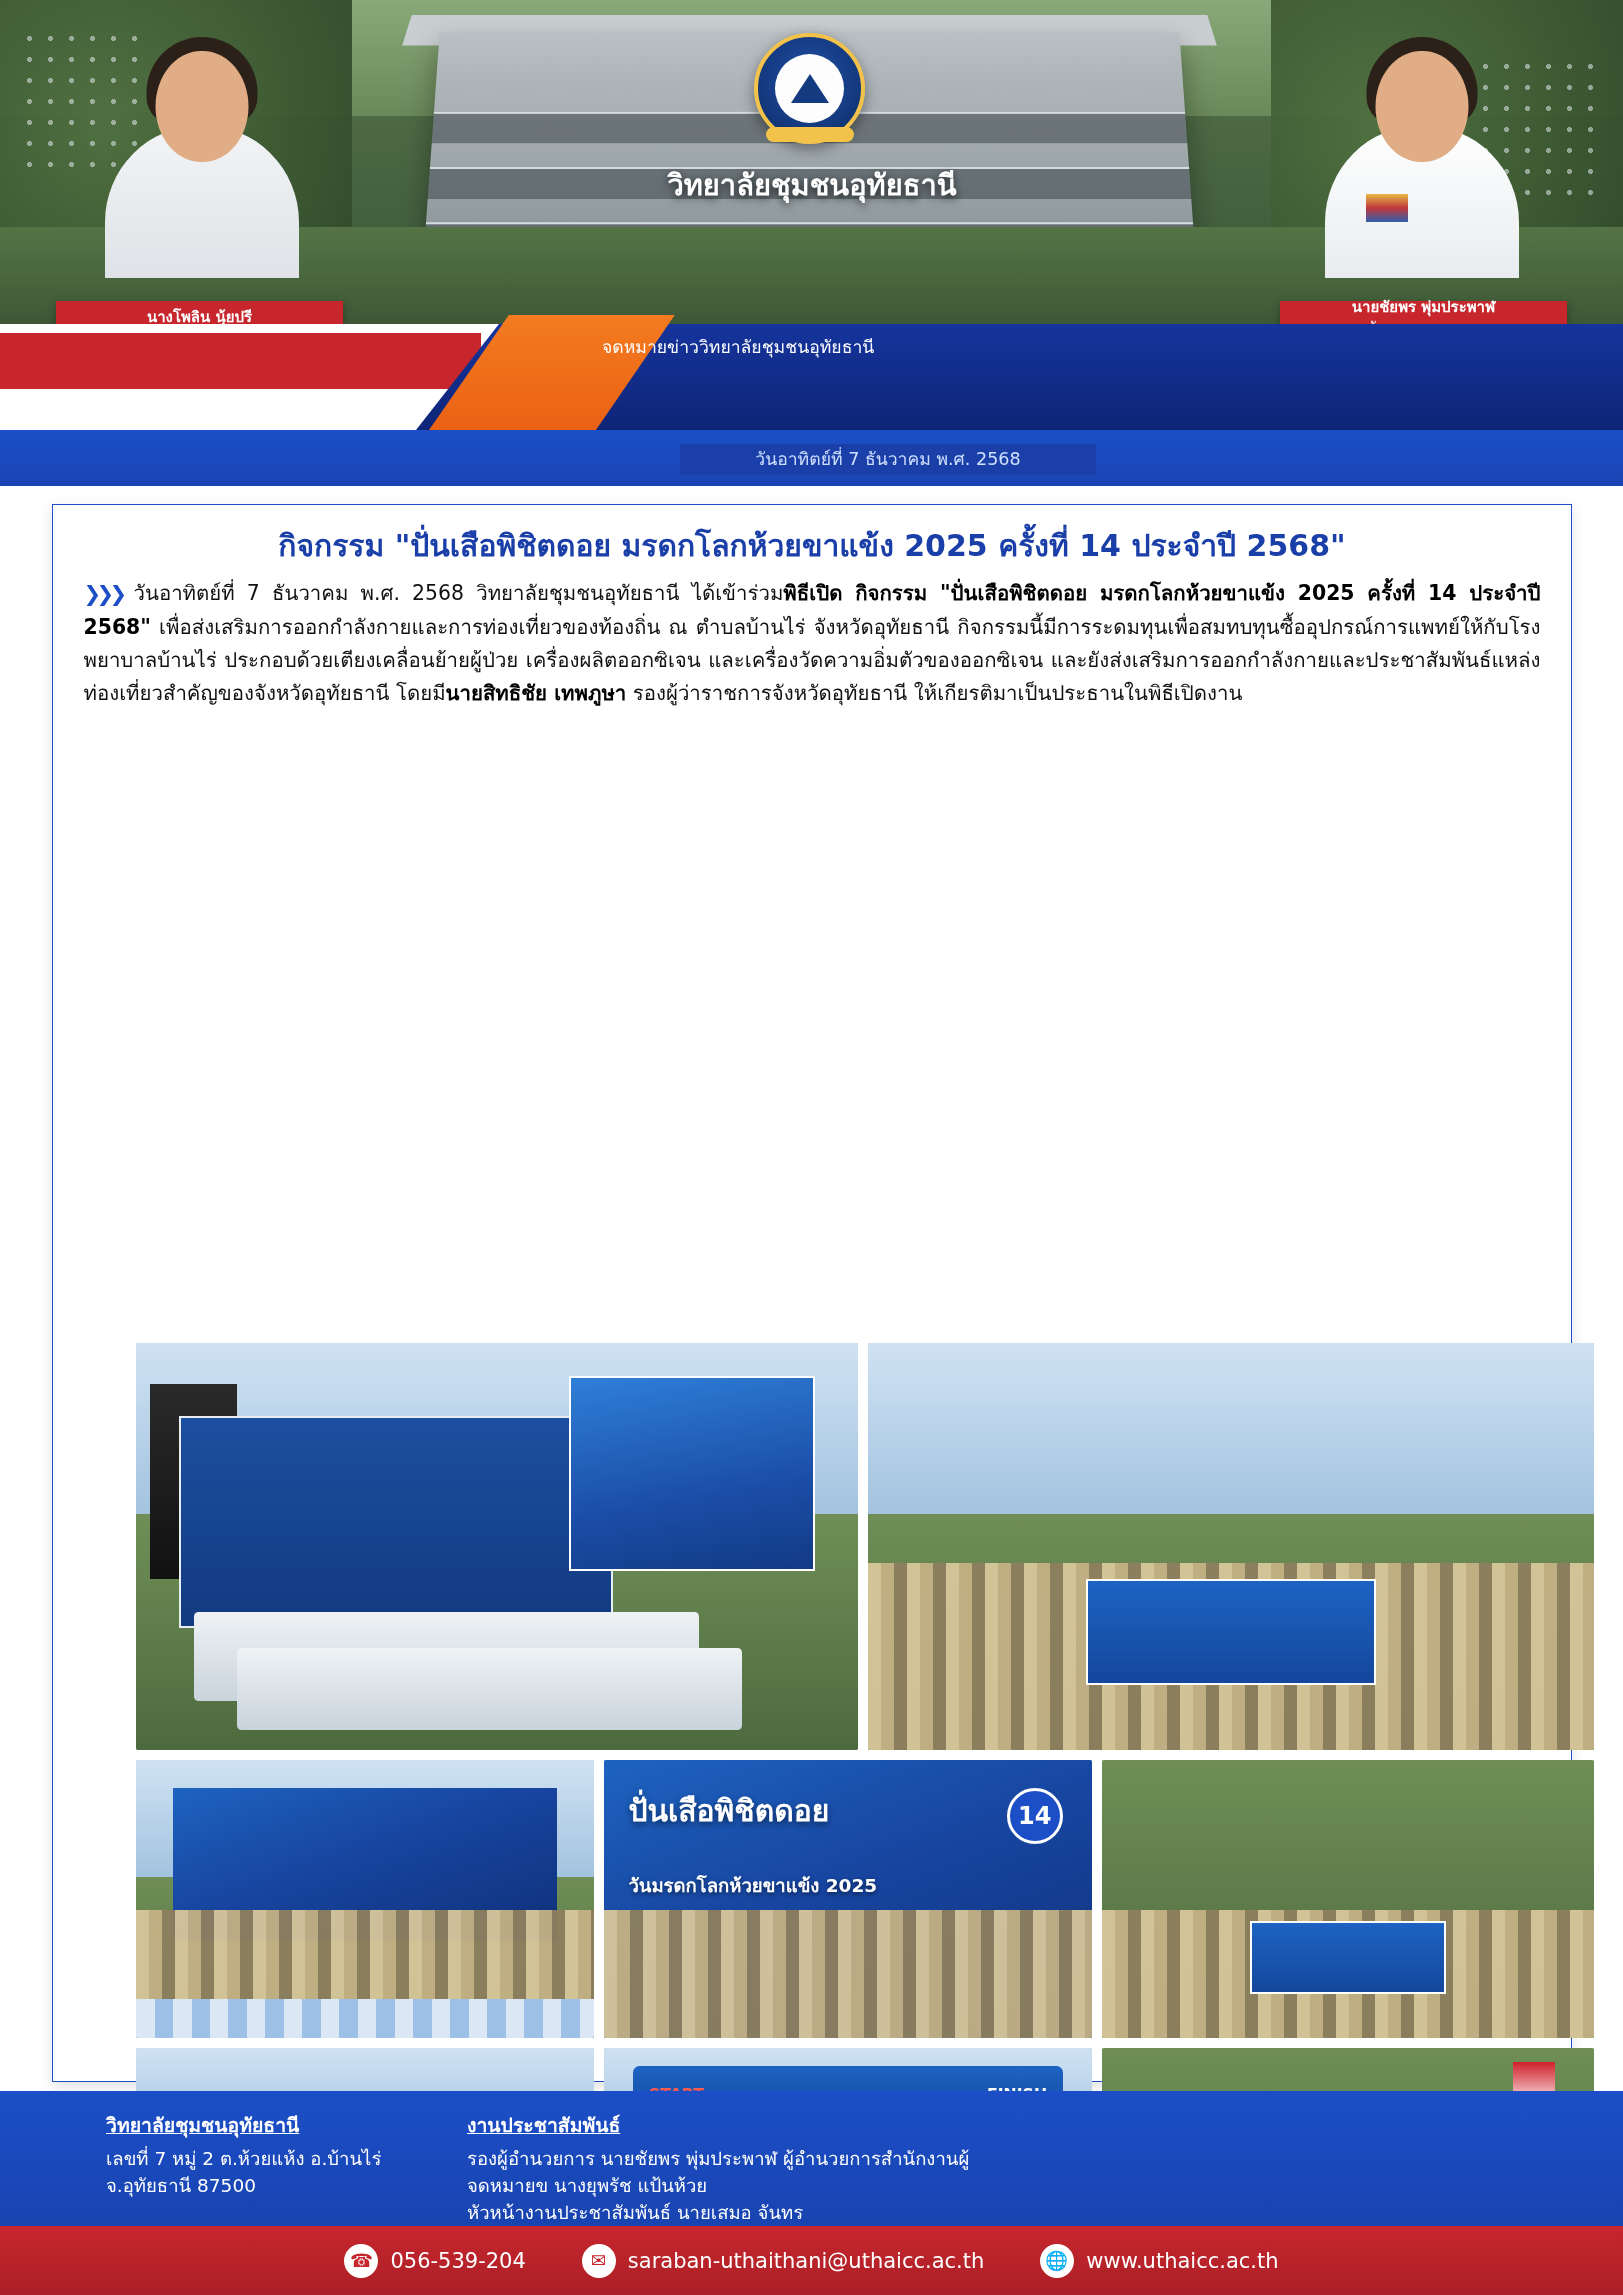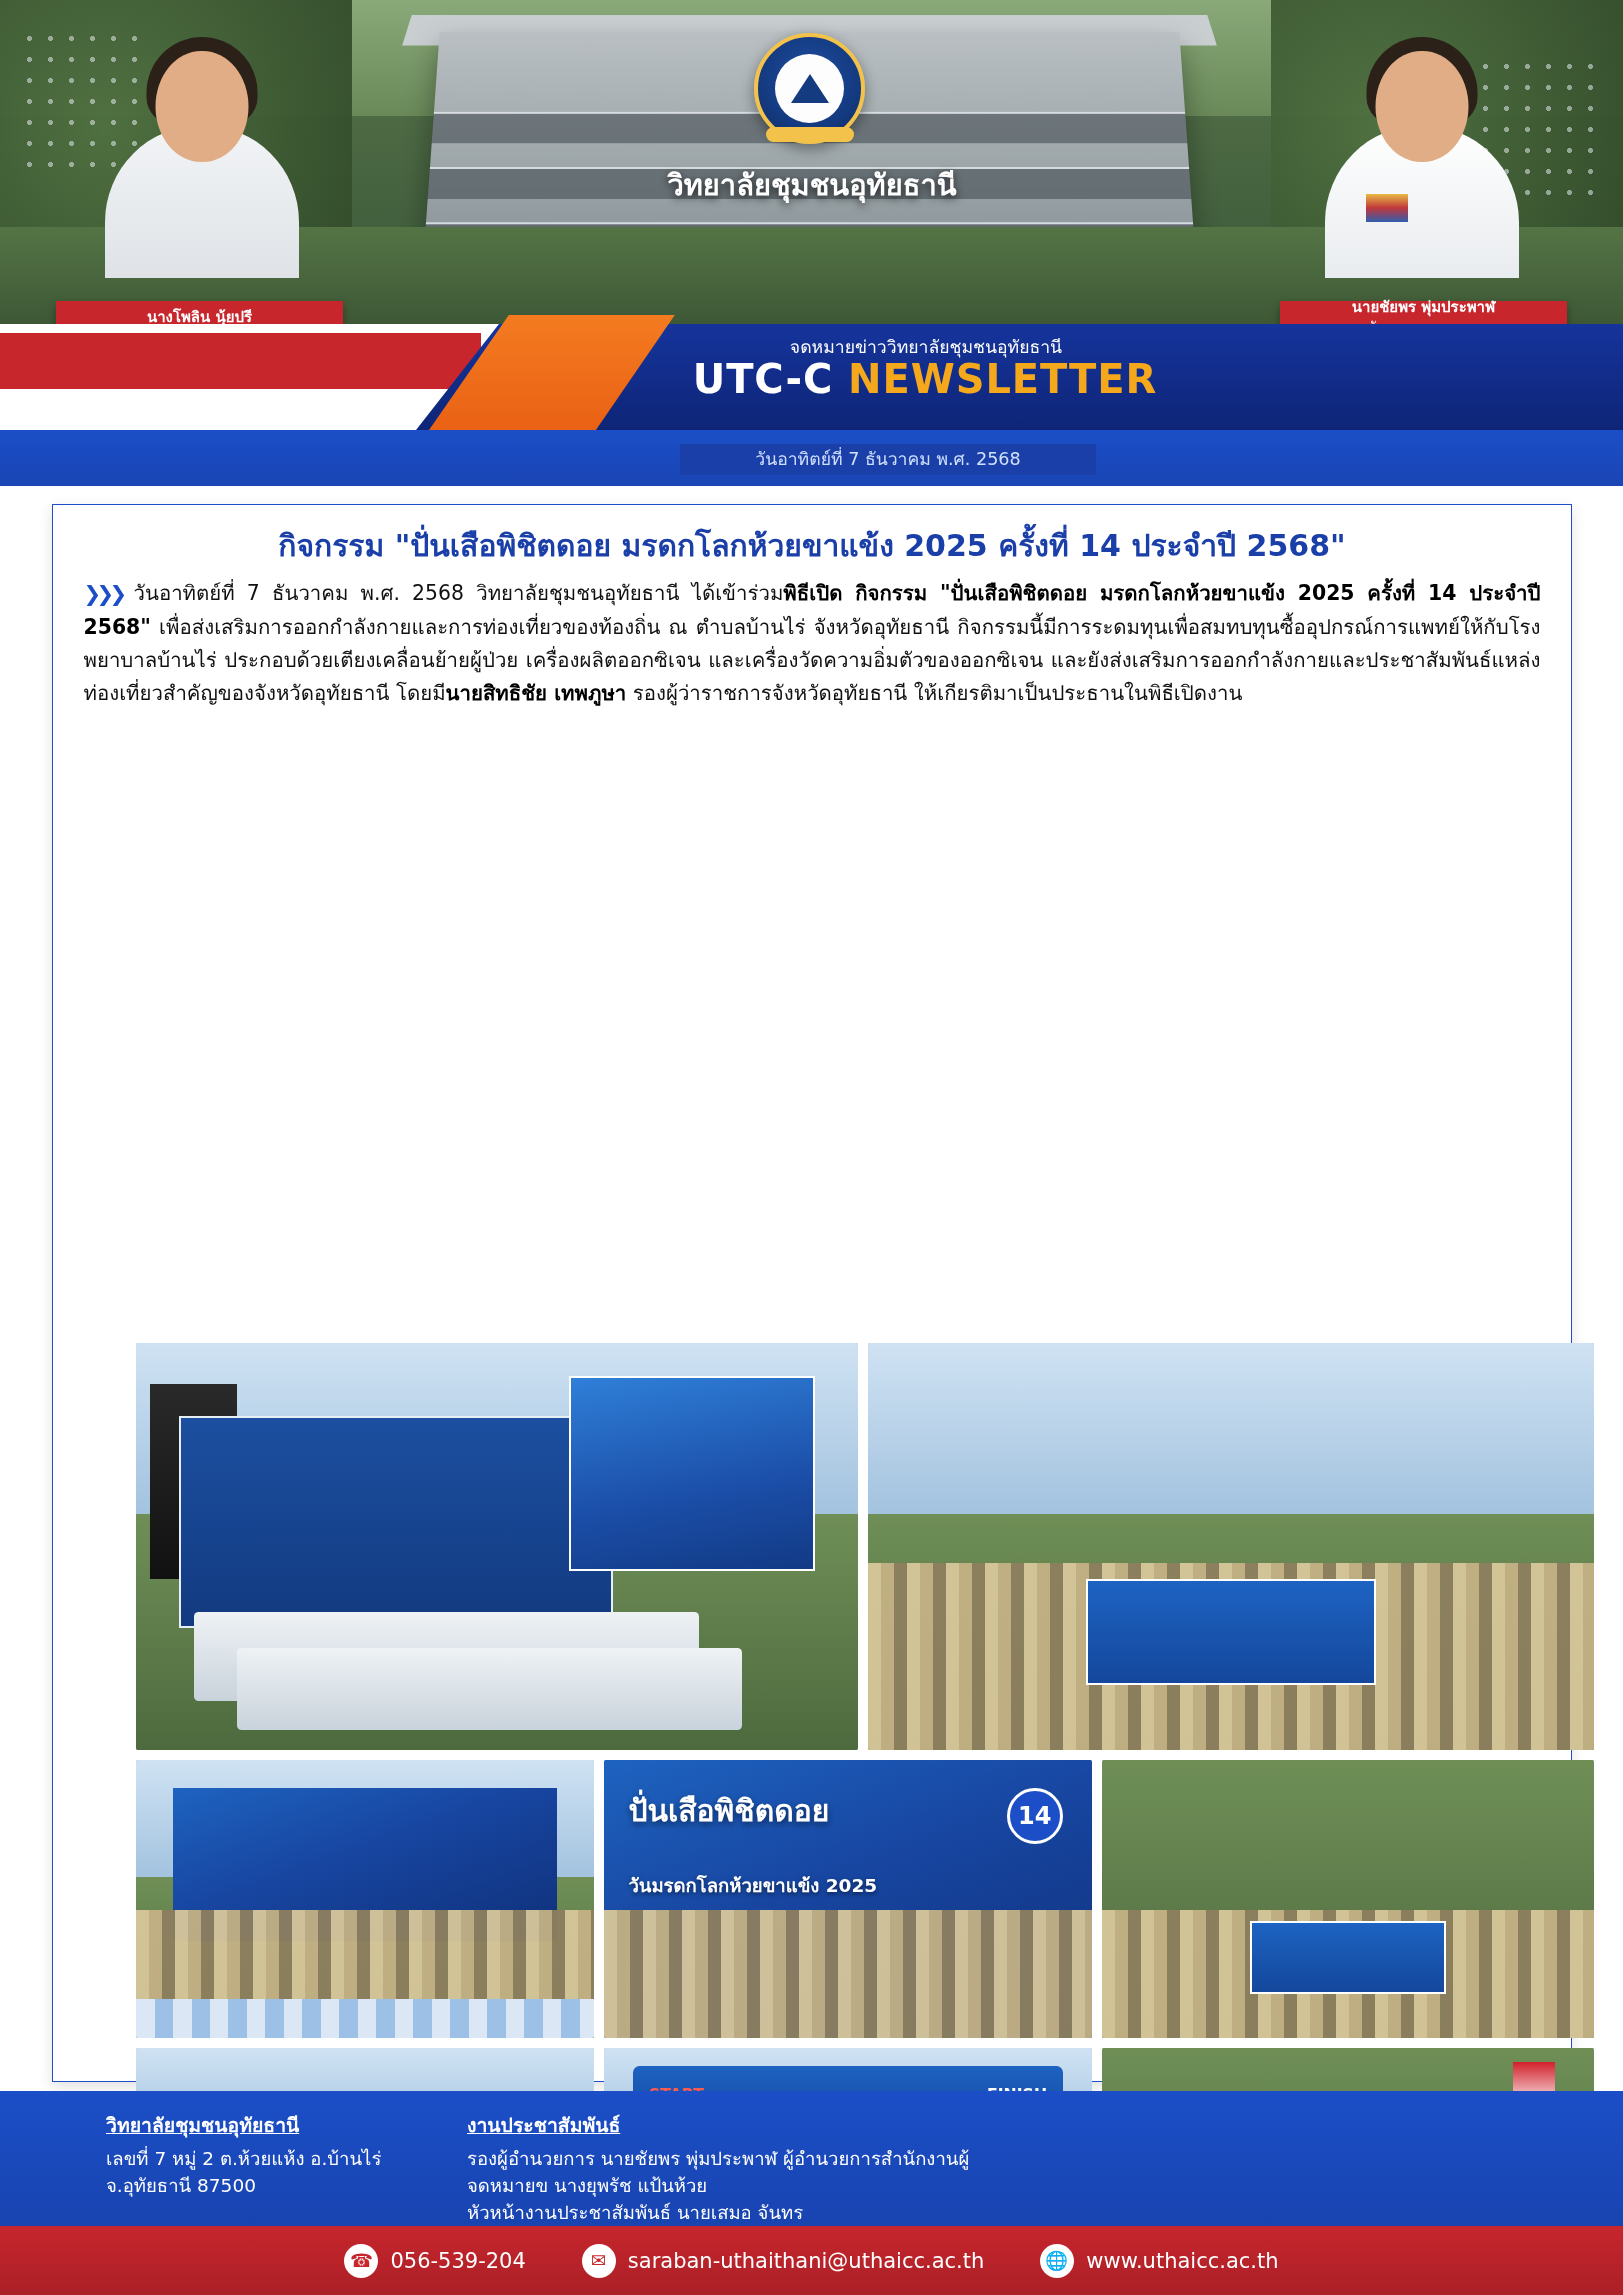--- a/index.html
+++ b/index.html
@@ -157,21 +157,21 @@
     position:absolute; left: 416px; top: -9.3px; width: 259px; height: 134px;
     background: linear-gradient(180deg,#f47b20 0%, #e85d12 100%);
     clip-path: polygon(93px 0, 259px 0, 167px 134px, 0 134px);
   }
   .banner-red {
     position:absolute; left: 0; top: 9.3px; width: 481px; height: 56px;
     background:#c7262d;
   }
   .banner-kicker {
     position:absolute; left: 602px; top: 9.3px; width: 648px;
-    text-align:center; color:#ffffff; font-size: 17.6px;
+    text-align:left; color:#ffffff; font-size: 17.6px;
   }
   .banner-title {
     position:absolute; left: 555px; top: 32px; width: 740px;
     text-align:center; font-size: 40px; font-weight: bold; letter-spacing: 0.9px;
   }
   .banner-title .w1 { color:#ffffff; }
   .banner-title .w2 { color:#f6a81c; }
   .date-strip {
     position:absolute; left: 0; top: 430px; width: 1623px; height: 56px;
     background: linear-gradient(180deg,#1b4ec7 0%, #1a45b4 100%);
@@ -337,24 +337,20 @@
     <span class="nm">นายชัยพร พุ่มประพาฬ</span>
     <span>รักษาราชการแทน</span>
     <span>ผู้อำนวยการวิทยาลัยชุมชนอุทัยธานี</span>
   </div>
 
   <div class="banner">
     <div class="banner-red"></div>
     <div class="banner-blue"></div>
     <div class="banner-orange"></div>
     <div class="banner-kicker">จดหมายข่าววิทยาลัยชุมชนอุทัยธานี</div>
-    <div class="banner-title">
-      <span class="w1">UTC-C</span>
-      <span class="w2">NEWSLETTER</span>
-    </div>
   </div>
   <div class="date-strip"></div>
   <div class="date-pill">วันอาทิตย์ที่ 7 ธันวาคม พ.ศ. 2568</div>
 
   <div class="card">
     <div class="headline">กิจกรรม "ปั่นเสือพิชิตดอย มรดกโลกห้วยขาแข้ง 2025 ครั้งที่ 14 ประจำปี 2568"</div>
 
     <div class="body-text">
       <span class="arrow">❯❯❯</span><span>วันอาทิตย์ที่ 7 ธันวาคม พ.ศ. 2568 วิทยาลัยชุมชนอุทัยธานี ได้เข้าร่วม</span><b>พิธีเปิด กิจกรรม "ปั่นเสือพิชิตดอย มรดกโลกห้วยขาแข้ง 2025 ครั้งที่ 14 ประจำปี 2568"</b><span> เพื่อส่งเสริมการออกกำลังกายและการท่องเที่ยวของท้องถิ่น ณ ตำบลบ้านไร่ จังหวัดอุทัยธานี กิจกรรมนี้มีการระดมทุนเพื่อสมทบทุนซื้ออุปกรณ์การแพทย์ให้กับโรงพยาบาลบ้านไร่ ประกอบด้วยเตียงเคลื่อนย้ายผู้ป่วย เครื่องผลิตออกซิเจน และเครื่องวัดความอิ่มตัวของออกซิเจน และยังส่งเสริมการออกกำลังกายและประชาสัมพันธ์แหล่งท่องเที่ยวสำคัญของจังหวัดอุทัยธานี โดยมี</span><b>นายสิทธิชัย เทพภูษา</b><span> รองผู้ว่าราชการจังหวัดอุทัยธานี ให้เกียรติมาเป็นประธานในพิธีเปิดงาน</span>
     </div>

